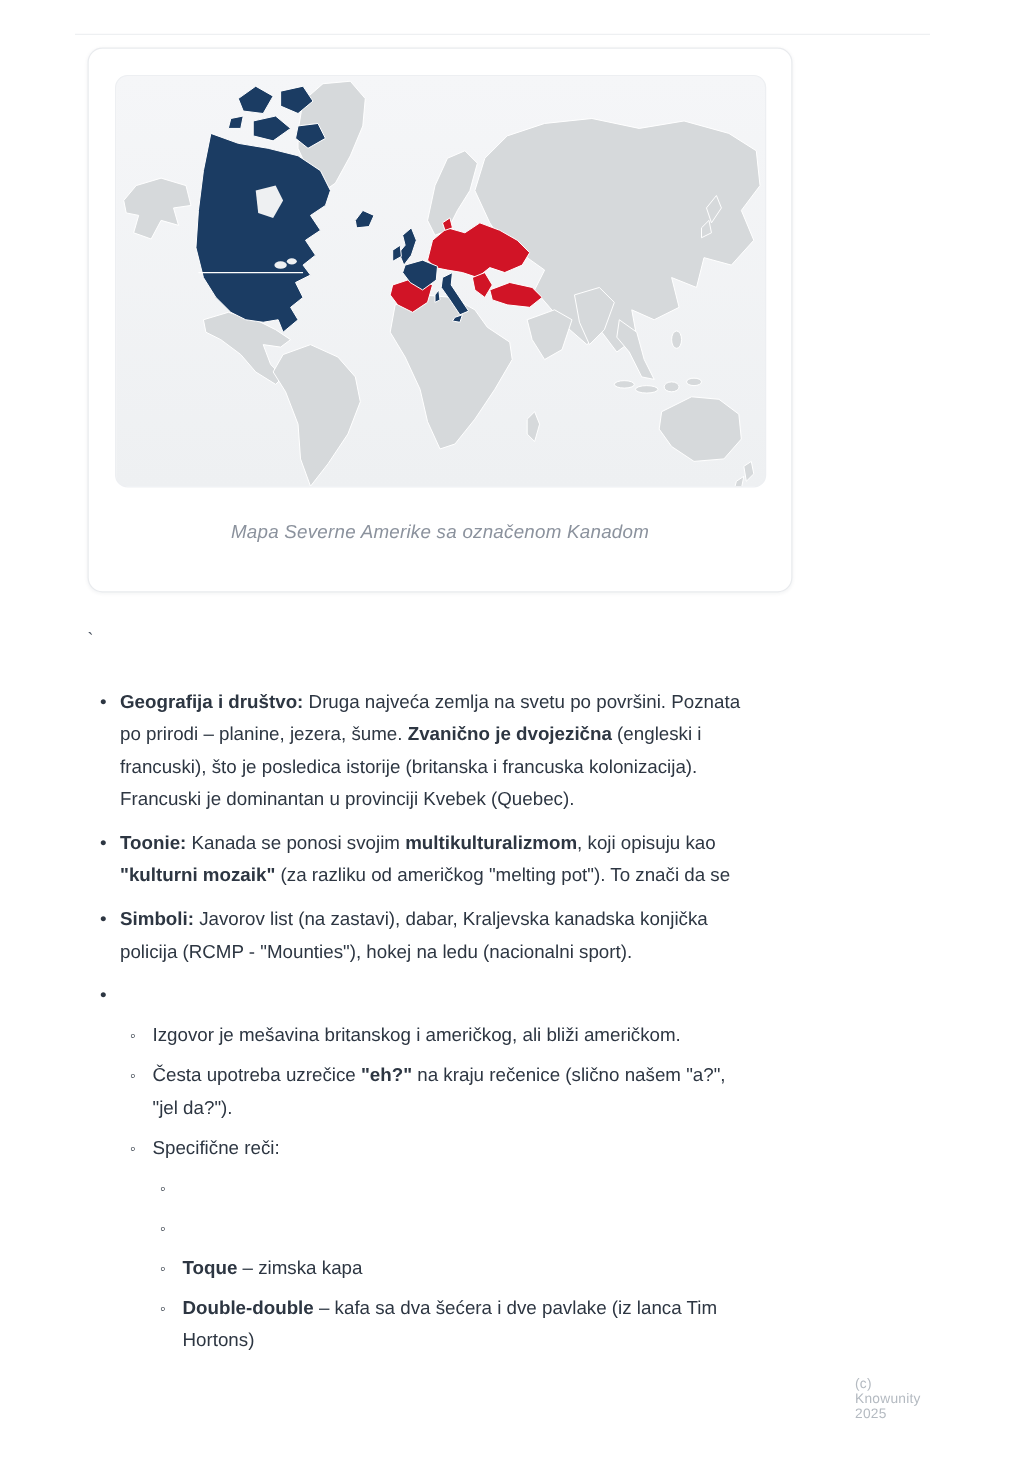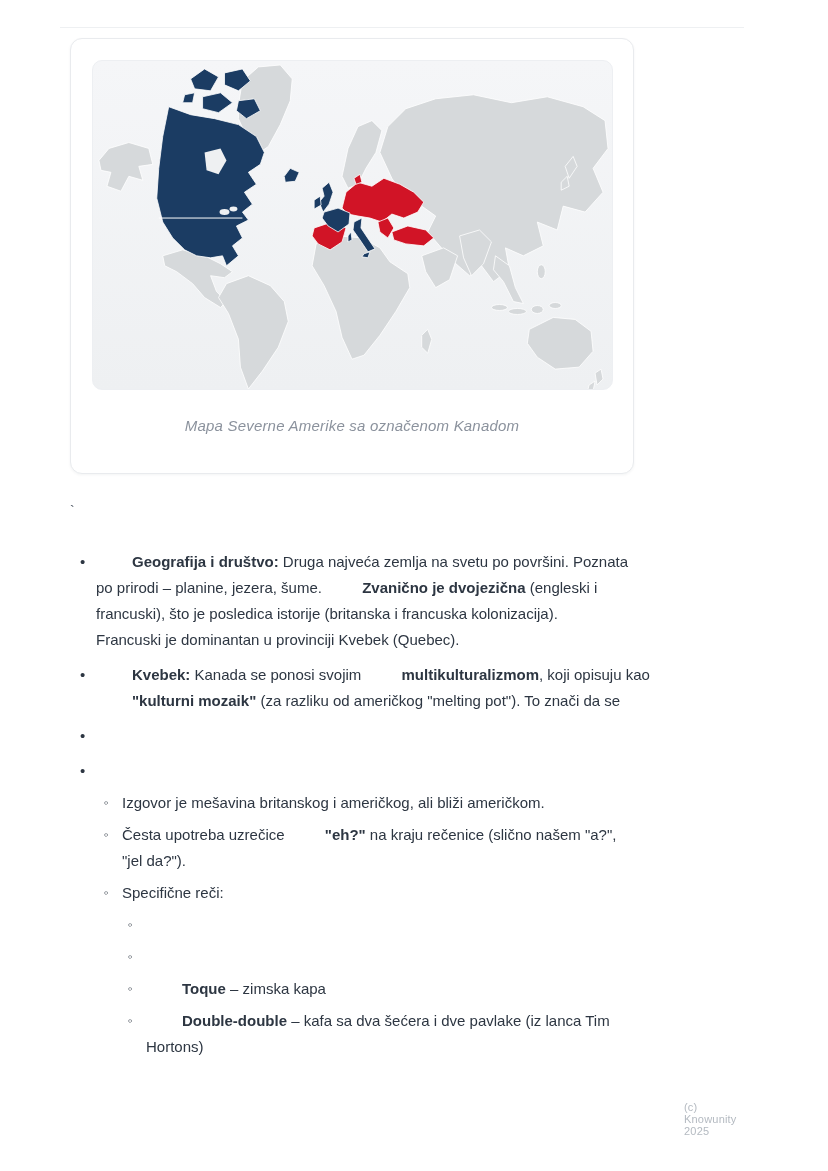--- a/index.html
+++ b/index.html
@@ -29,21 +29,21 @@
   
   .content{position:absolute;left:74px;top:540px;width:620px;font-size:15px;line-height:26px;}
   .li{display:flex;align-items:flex-start;white-space:nowrap;}
   .li .txt{white-space:pre;}
   .li .marker{flex:0 0 auto;text-align:left;color:#2d3642;}
   .li.lv1{padding-left:6px;margin-top:9px;}
   .li.lv1 .marker{width:16px;font-size:15px;}
   .li.lv2{padding-left:30px;margin-top:6px;}
   .li.lv3{padding-left:54px;margin-top:6px;}
   .li.lv2 .marker,.li.lv3 .marker{width:18px;font-size:13px;line-height:26px;}
-  .b{font-weight:bold;margin-left:36px;}
+  .b{font-weight:bold;}
   
   .edge-strip{
     position:absolute;left:750px;top:33px;width:42px;height:1100px;
     background:#eff0f2;border-radius:3px;
   }
   .edge-strip .thumb{
     position:absolute;left:0;top:0;width:8px;height:100%;background:#c9cbce;border-radius:3px;
   }
   .watermark{
     position:absolute;left:684px;top:1101px;font-size:11px;color:#b4bac1;z-index:5;
@@ -119,24 +119,25 @@
 
   <div class="stray">`</div>
 
   <div class="content">
       <div class="li lv1">
         <span class="marker">•</span>
         <div class="txt"><span class="b">Geografija i društvo:</span><span> Druga najveća zemlja na svetu po površini. Poznata</span><br><span>po prirodi – planine, jezera, šume. </span><span class="b">Zvanično je dvojezična</span><span> (engleski i</span><br><span>francuski), što je posledica istorije (britanska i francuska kolonizacija).</span><br><span>Francuski je dominantan u provinciji Kvebek (Quebec).</span></div>
       </div>
       <div class="li lv1">
         <span class="marker">•</span>
-        <div class="txt"><span class="b">Kvebek:</span><span> Kanada se ponosi svojim </span><span class="b">multikulturalizmom</span><span>, koji opisuju kao</span><br><span class="b">"kulturni mozaik"</span><span> (za razliku od američkog "melting pot"). To znači da se</span><br></div>
+        <div class="txt"><span class="b">Toonie:</span><span> Kanada se ponosi svojim </span><span class="b">multikulturalizmom</span><span>, koji opisuju kao</span><br><span class="b">"kulturni mozaik"</span><span> (za razliku od američkog "melting pot"). To znači da se</span><br></div>
       </div>
       <div class="li lv1">
         <span class="marker">•</span>
+        <div class="txt"><span class="b">Simboli:</span><span> Javorov list (na zastavi), dabar, Kraljevska kanadska konjička</span><br><span>policija (RCMP - "Mounties"), hokej na ledu (nacionalni sport).</span></div>
       </div>
       <div class="li lv1">
         <span class="marker">•</span>
       </div>
       <div class="li lv2">
         <span class="marker">◦</span>
         <div class="txt"><span>Izgovor je mešavina britanskog i američkog, ali bliži američkom.</span></div>
       </div>
       <div class="li lv2">
         <span class="marker">◦</span>

